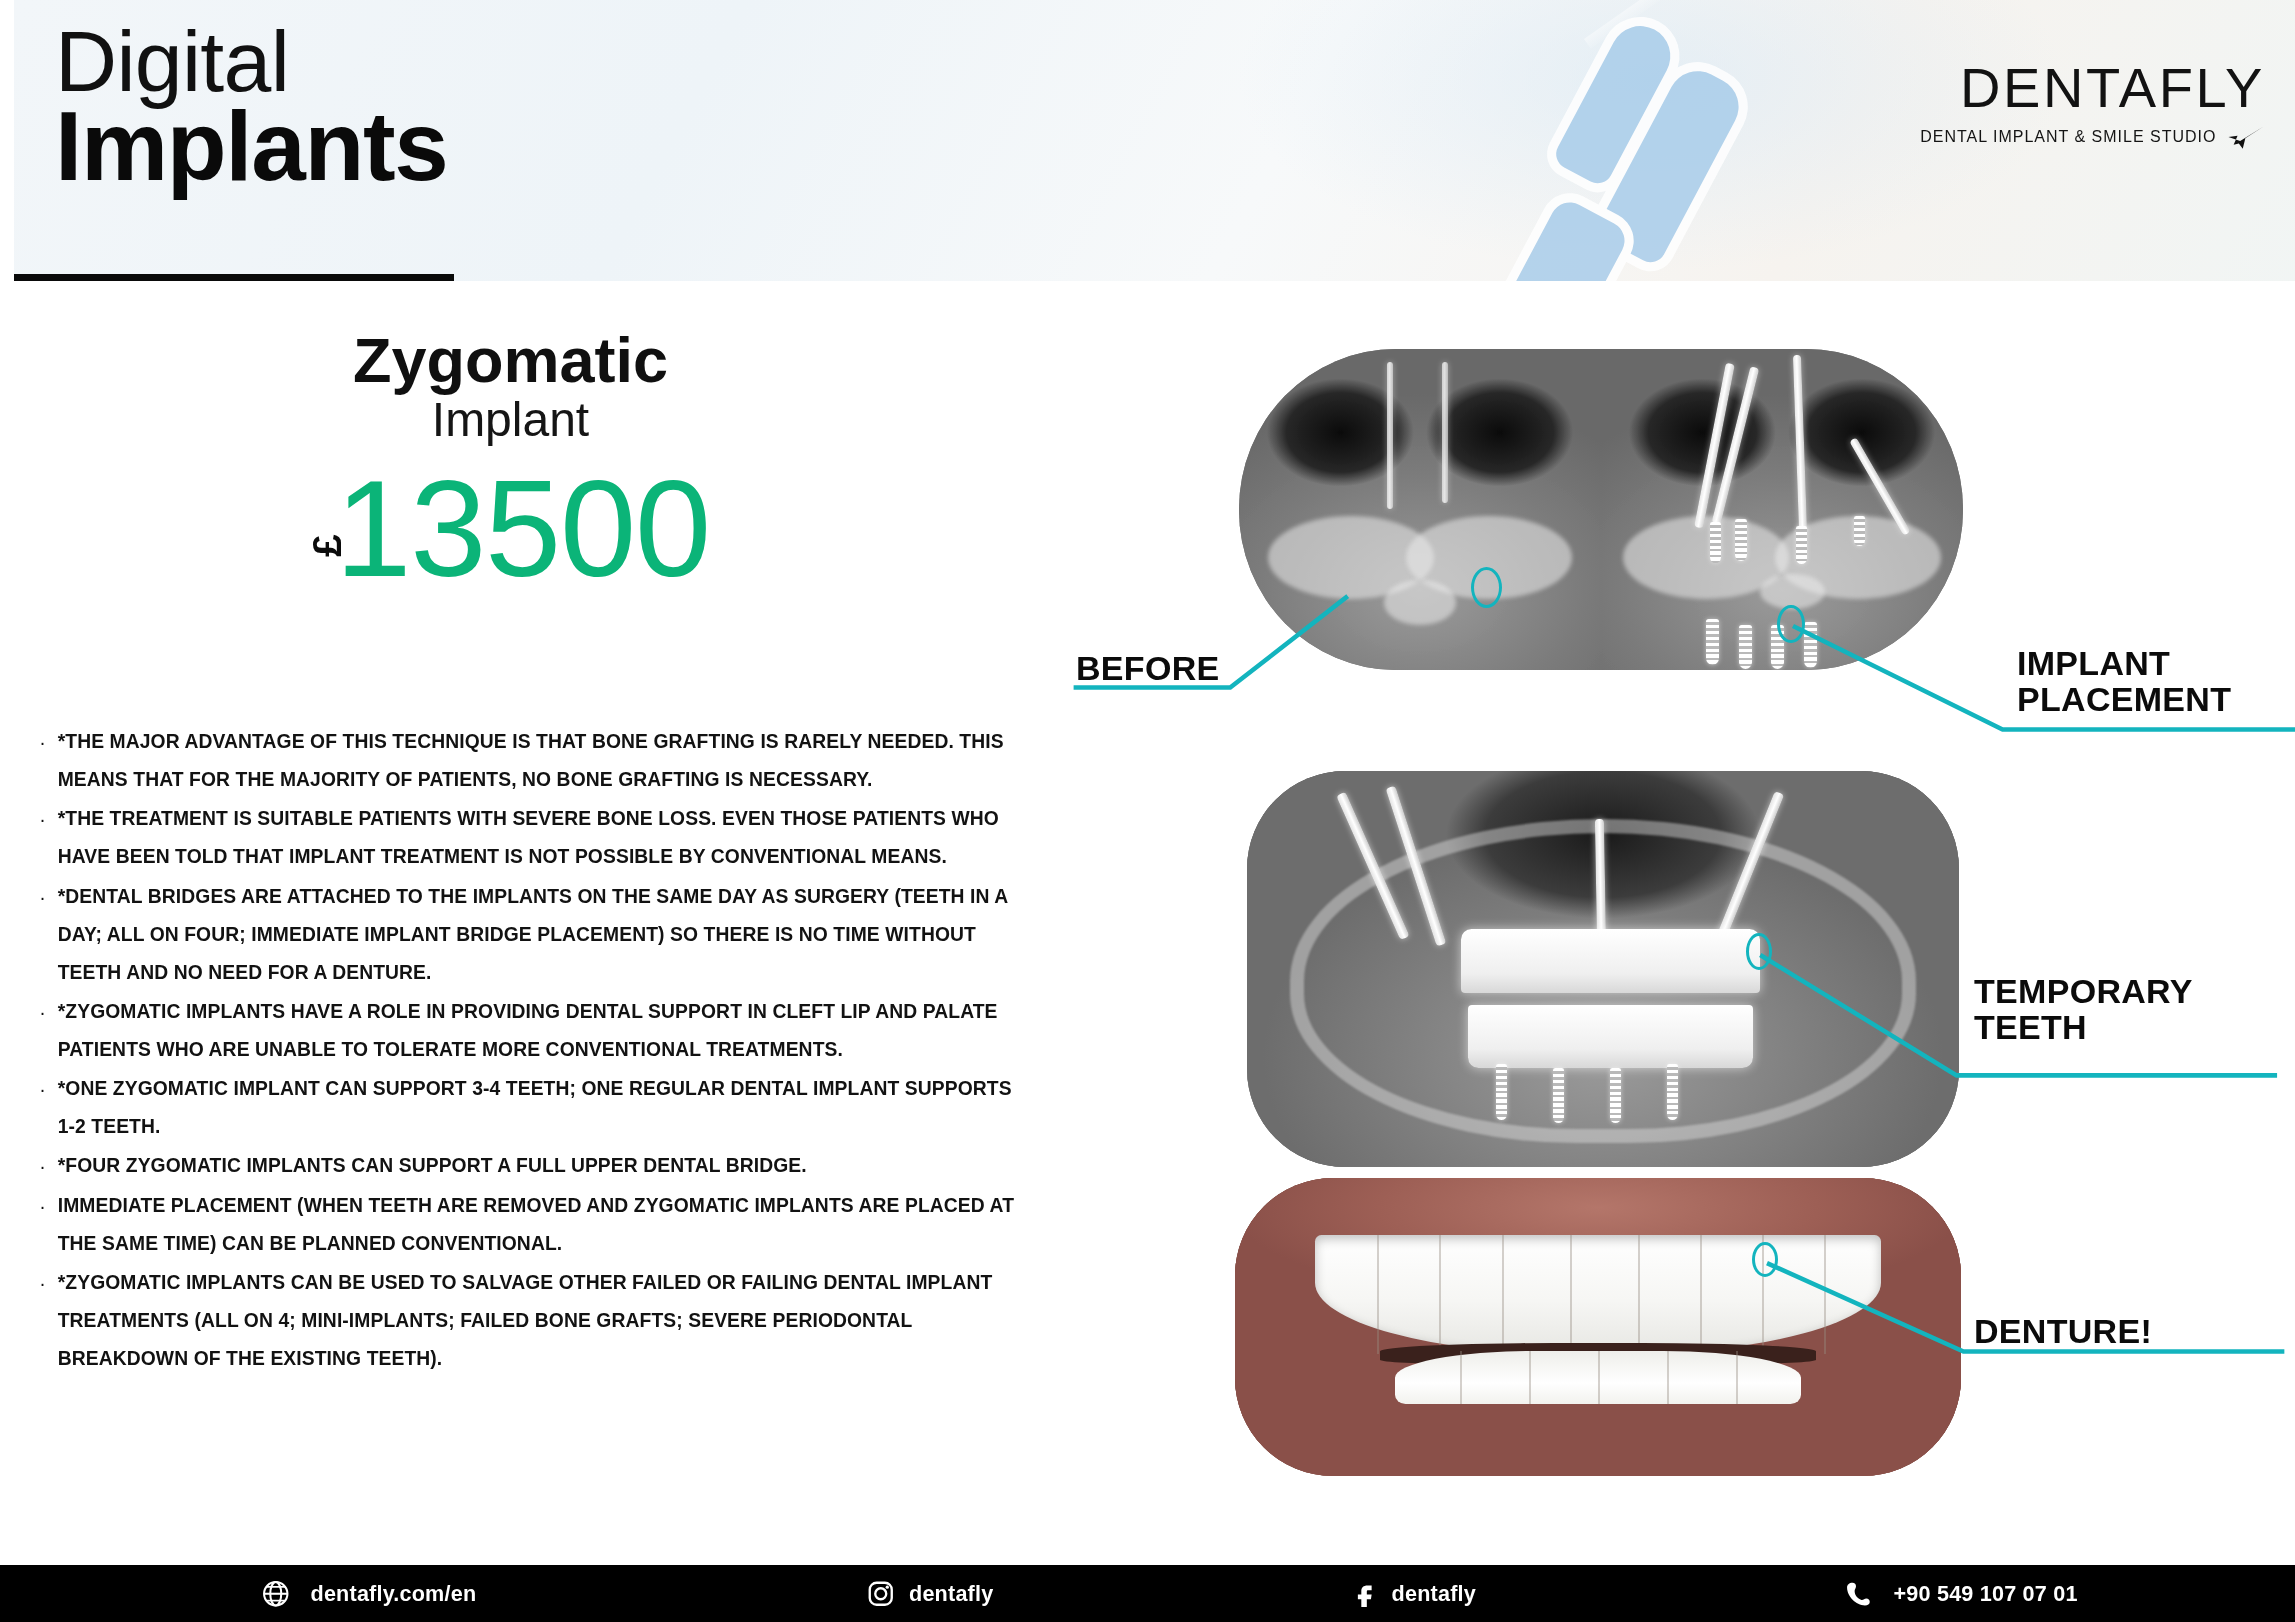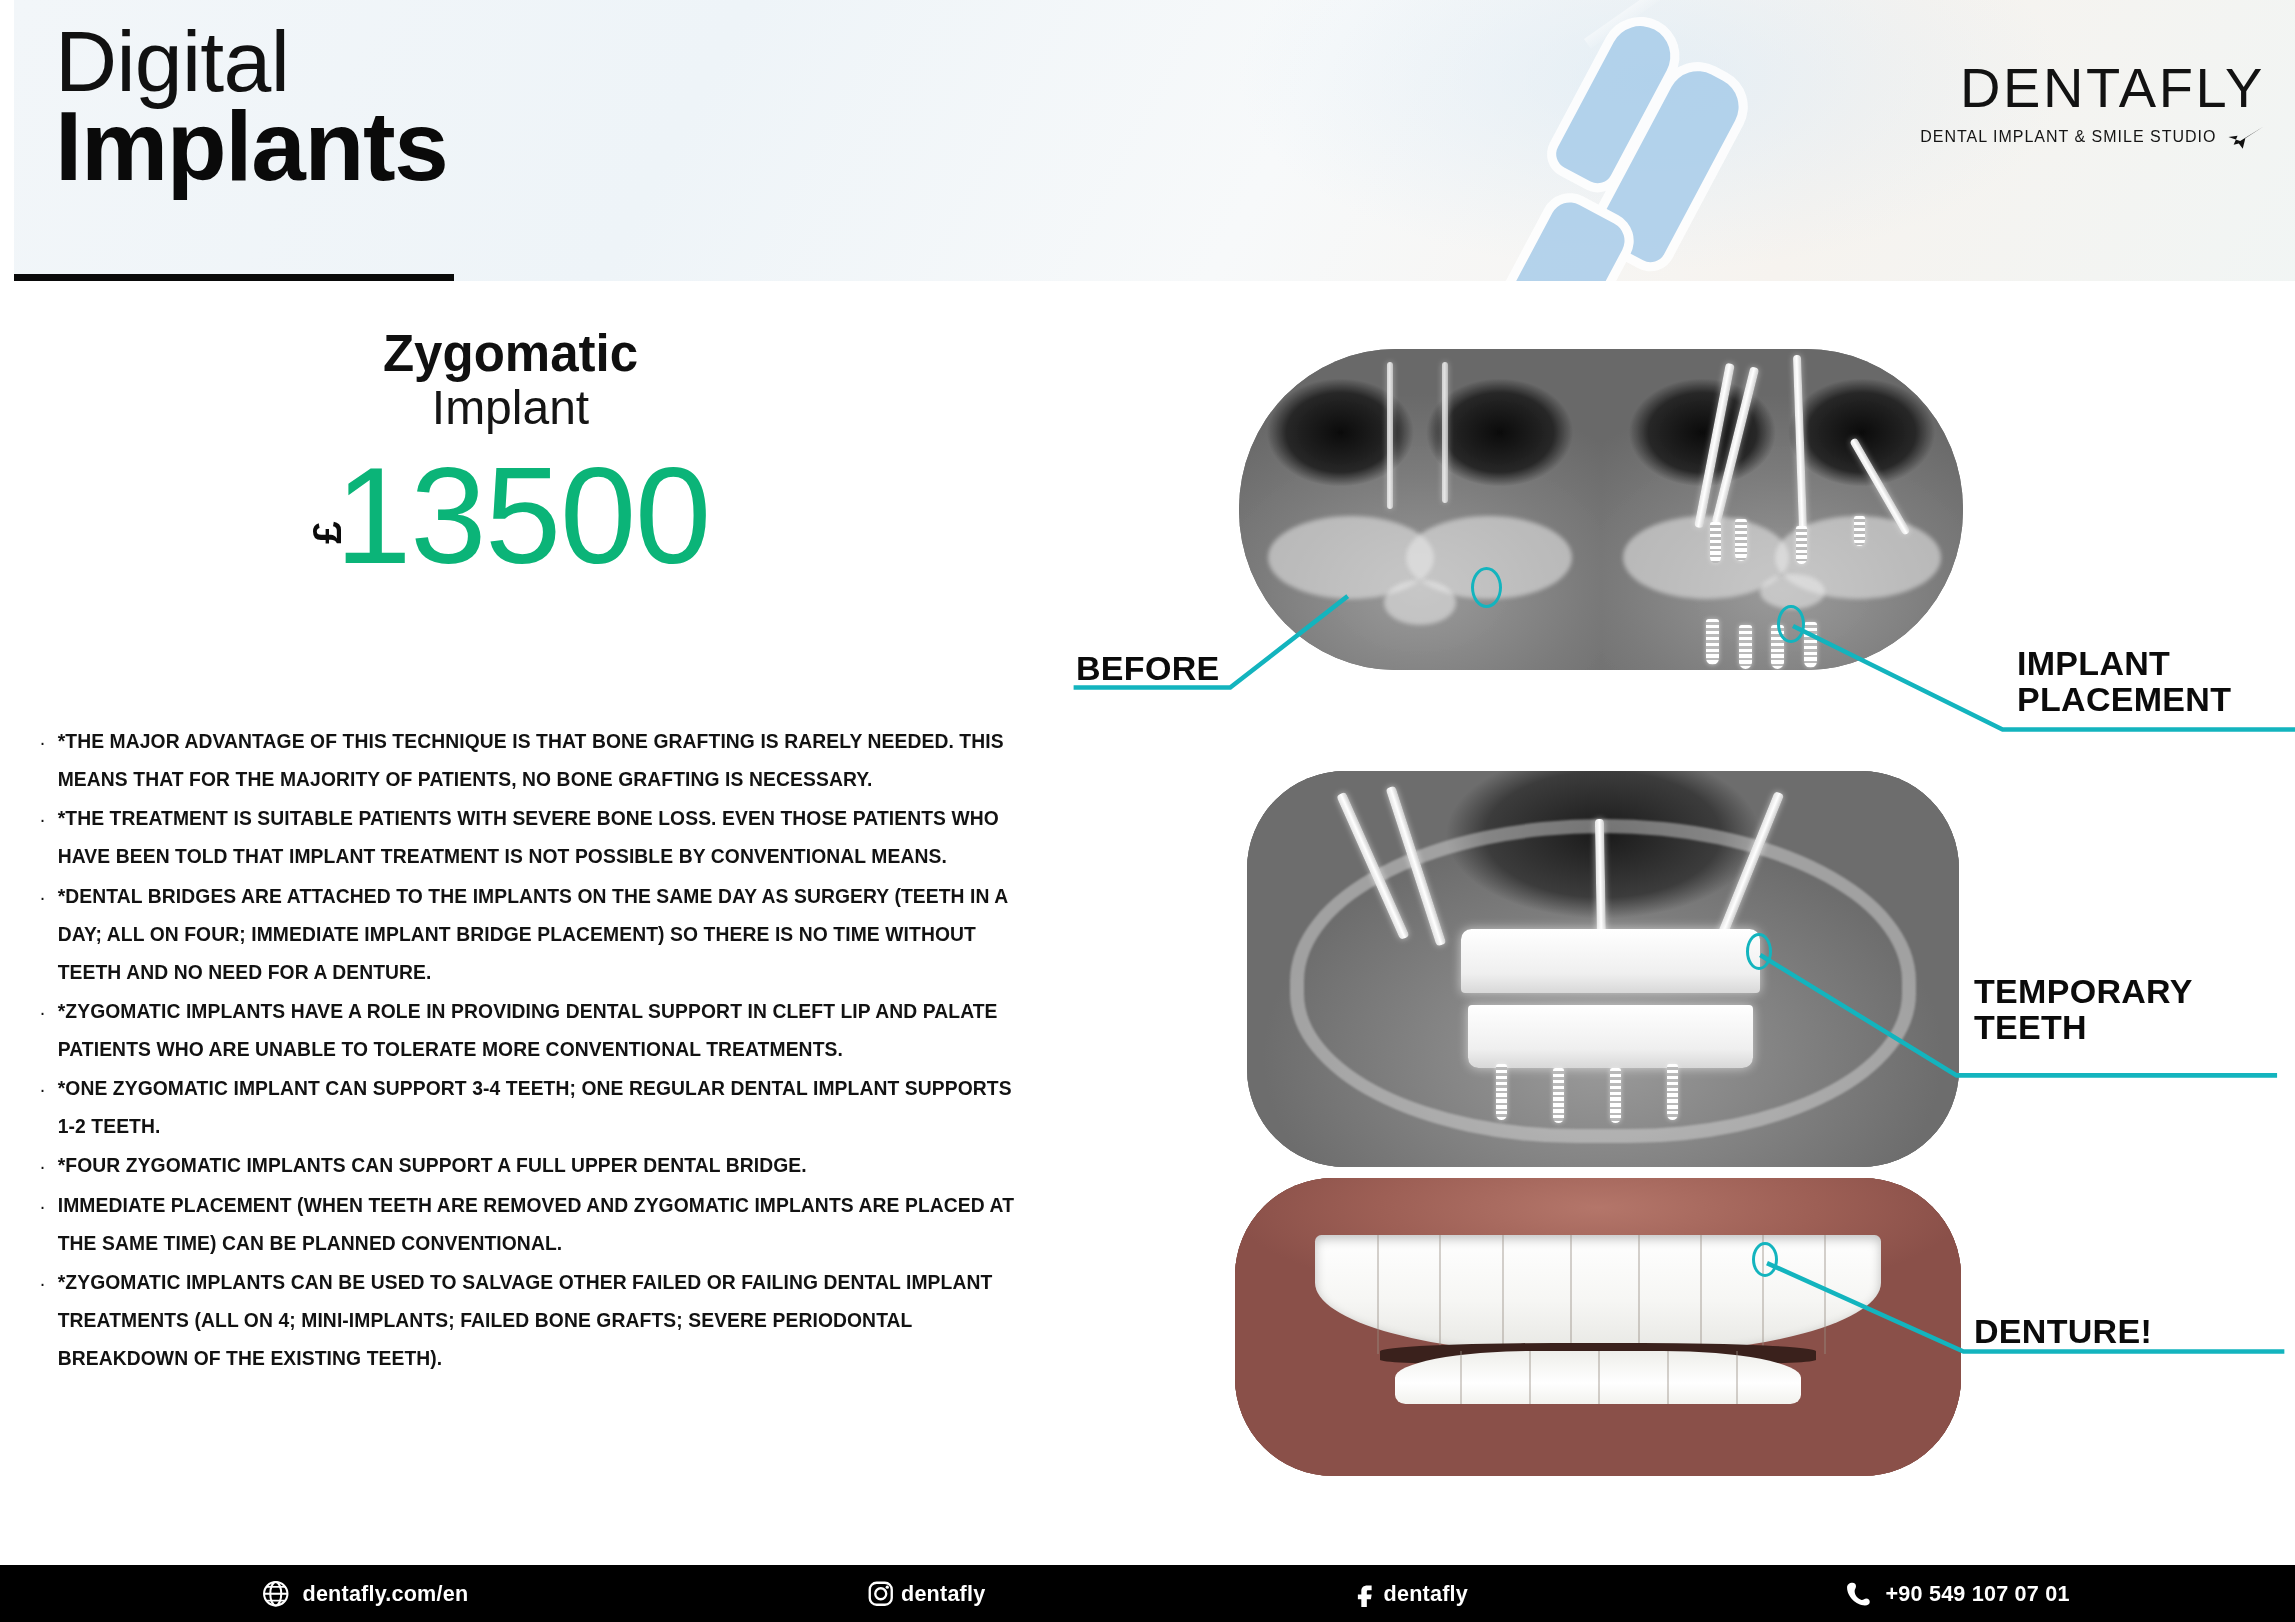--- a/index.html
+++ b/index.html
@@ -47,21 +47,21 @@
   .logo-word {
     font-size:56px; font-weight:400; letter-spacing:2.6px; color:#121212;
     line-height:1; font-family:"Liberation Sans", sans-serif;
   }
   .logo-sub-row { display:flex; align-items:center; justify-content:flex-end; gap:10.5px; margin-top:7.9px; }
   .logo-sub { font-size:16px; letter-spacing:1px; color:#141414; font-weight:400; }
   .plane-icon { width:38px; height:26px; display:block; }
 
   
   .price-block { position:absolute; left:0px; top:327px; width:1021px; text-align:center; }
-  .zygo { font-size:51px; font-weight:700; color:#101010; letter-spacing:0px; line-height:1.05; }
+  .zygo { font-size:63px; font-weight:700; color:#101010; letter-spacing:0px; line-height:1.05; }
   .zygo-sub { font-size:48px; font-weight:300; color:#151515; line-height:1.08; margin-top:1.3px; }
   .price-row { display:flex; align-items:flex-start; justify-content:center; margin-top:18.3px; padding-left:5.2px; }
   .gbp {
     font-size:41px; font-weight:600; color:#0b0b0b; line-height:1;
     transform:rotate(-90deg); transform-origin:center center;
     margin-top:60px; margin-right:-3.9px; letter-spacing:0;
   }
   .price-num {
     font-size:137px; font-weight:400; color:#0BB478; line-height:.93; letter-spacing:-1.3px;
   }
@@ -162,21 +162,21 @@
   .co-ring {
     position:absolute; border:3.3px solid #13B4BE; border-radius:50%;
   }
   svg.leader { position:absolute; overflow:visible; }
 
   
   .footer {
     position:absolute; left:0; top:1565px; width:2295px; height:57px; background:#000000;
     display:flex; align-items:center;
   }
-  .fitem { display:flex; align-items:center; gap:13px; color:#ffffff; }
+  .fitem { display:flex; align-items:center; gap:21px; color:#ffffff; }
   .fitem .ftxt { font-size:21.6px; font-weight:700; letter-spacing:0.2px; color:#fff; }
   .f1 { position:absolute; left:262px; }
   .f2 { position:absolute; left:867px; }
   .f3 { position:absolute; left:1351px; }
   .f4 { position:absolute; left:1845px;text-align:center; }
   .ficon { width:27.5px; height:27.5px; display:block; flex:0 0 auto; }
 </style>
 </head>
 <body>
 

